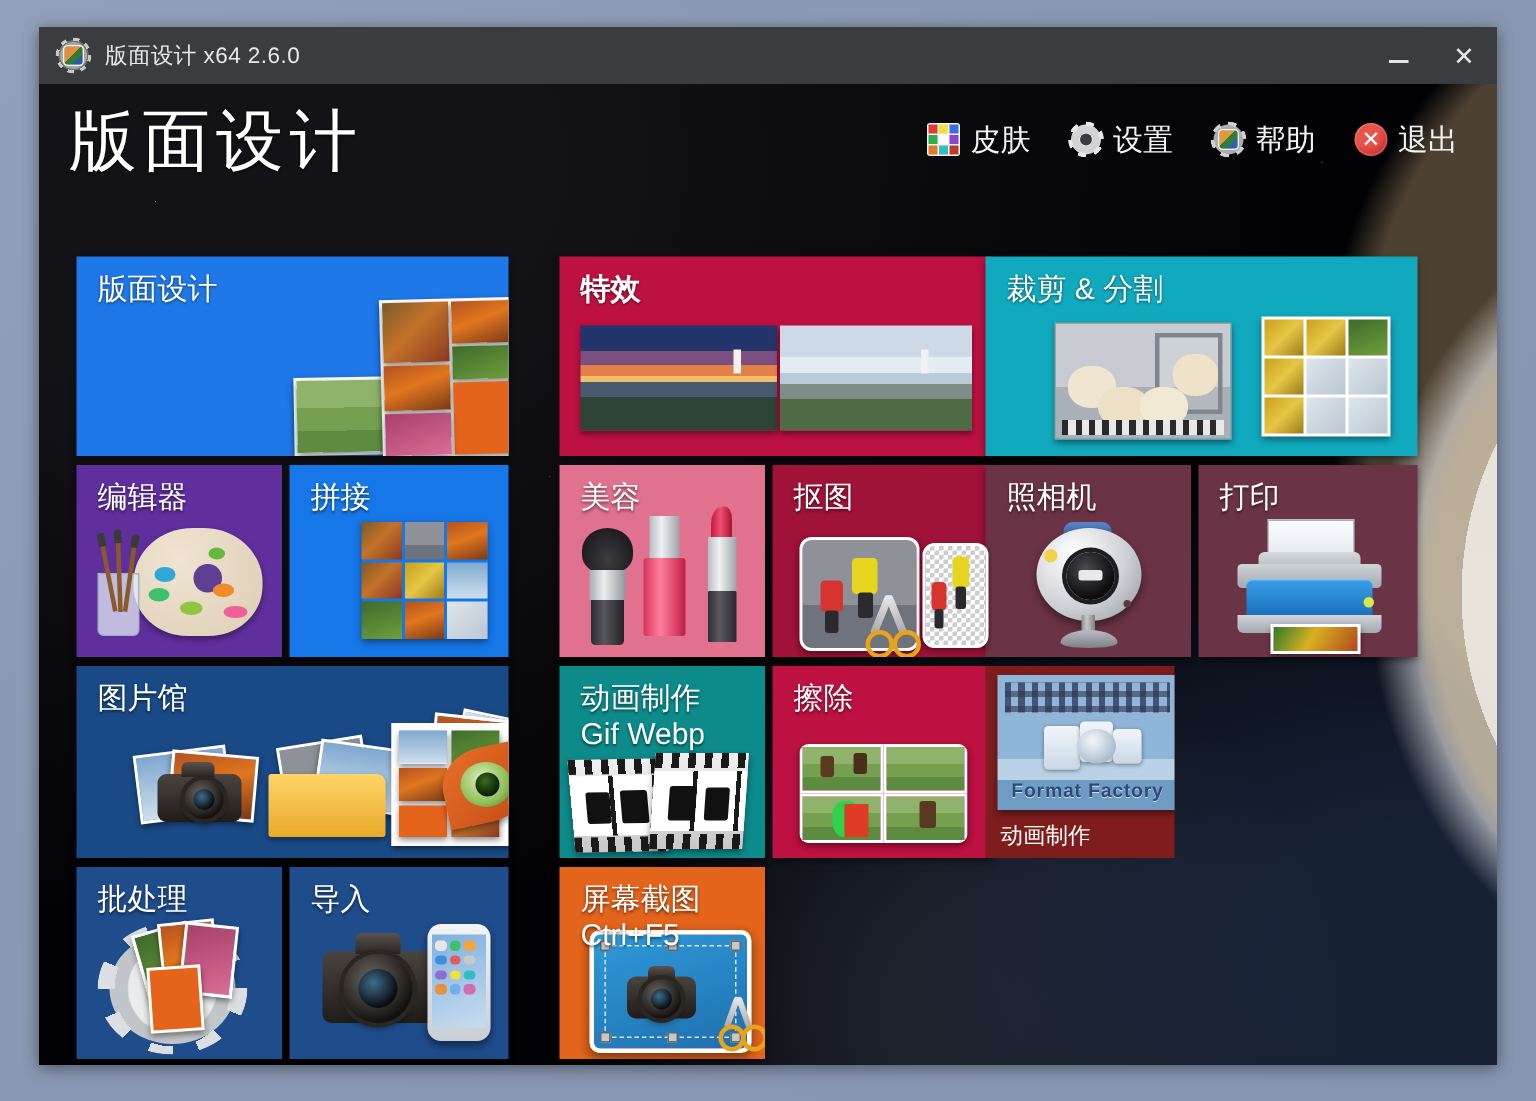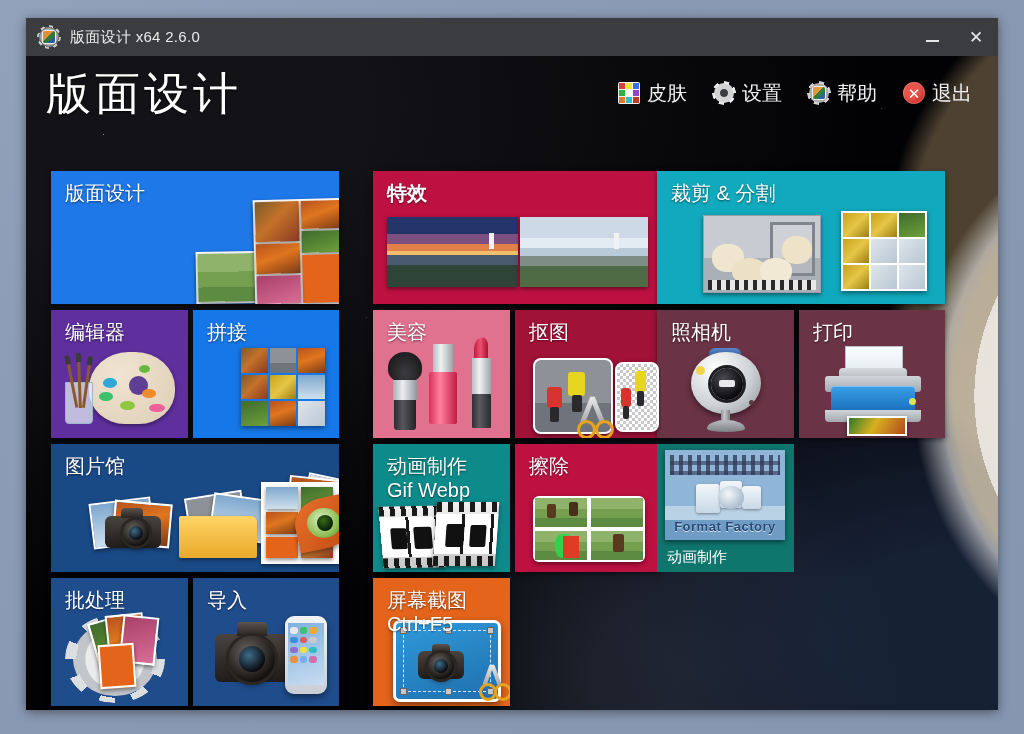--- a/index.html
+++ b/index.html
@@ -698,21 +698,21 @@
             <div class="pr-top" style="left:40px; top:58px; width:68px; height:12px;"></div>
             <div class="pr-side" style="left:26px; top:66px; width:96px; height:16px;"></div>
             <div class="pr-body" style="left:32px; top:76px; width:84px; height:30px;"></div>
             <div class="pr-side" style="left:26px; top:100px; width:96px; height:12px; border-radius:0 0 4px 4px;"></div>
             <div class="pr-out" style="left:48px; top:106px; width:56px; height:16px;"></div>
             <span style="position:absolute; left:110px; top:88px; width:7px; height:7px; border-radius:50%; background:#d8e84a;"></span>
           </div>
           <div class="tile-label">打印</div>
         </div>
 
-        <div class="tile" style="left:631px; top:314px; width:137px; height:128px; background:#0f766e; box-shadow:none;">
+        <div class="tile" style="left:631px; top:314px; width:126px; height:128px; background:#7f1d1d; box-shadow:none;">
           <div class="tile-art">
             <div class="ff-card" style="left:8px; top:6px; width:120px; height:90px;">
               <span class="ff-glyphs"></span>
               <span class="ff-box" style="left:26%; top:38%; width:20%; height:32%;"></span>
               <span class="ff-box" style="left:46%; top:34%; width:18%; height:30%;"></span>
               <span class="ff-box" style="left:64%; top:40%; width:16%; height:26%;"></span>
               <span style="position:absolute; left:44%; top:40%; width:22%; height:26%; border-radius:50%; background:radial-gradient(circle at 40% 35%,#f4f8fc,#8fa6bc);"></span>
               <span class="ff-text">Format Factory</span>
             </div>
             <div class="ff-caption" style="left:10px; top:104px;">动画制作</div>

